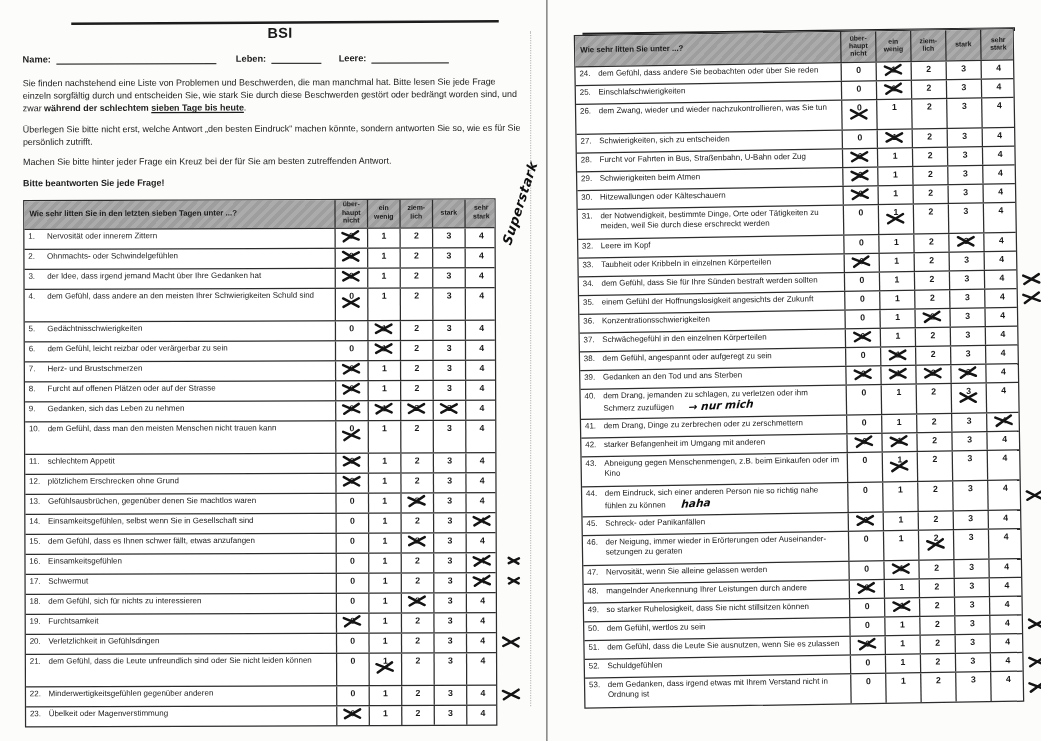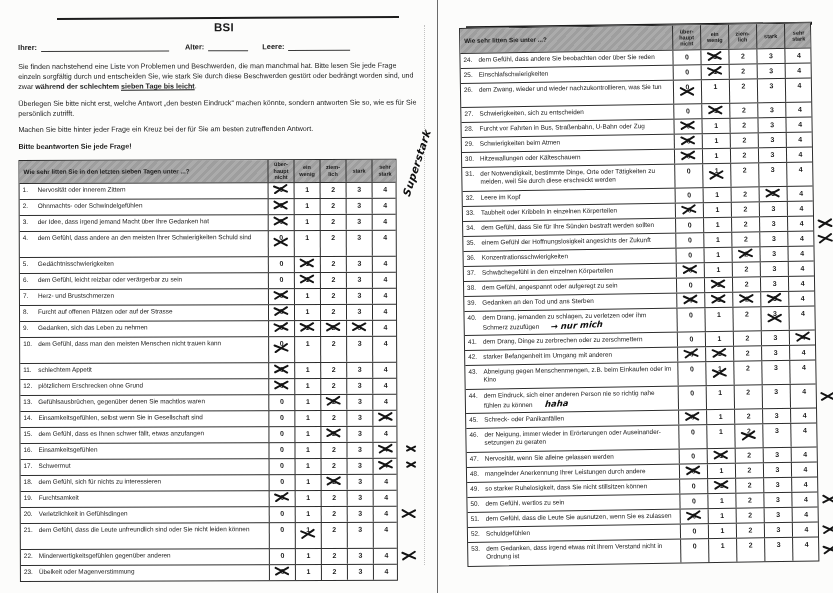--- a/index.html
+++ b/index.html
@@ -64,28 +64,28 @@
 
 <div class="canvas">
   <div class="scanline l"></div>
   <div class="scanline r"></div>
   <div class="dotline"></div>
   <div class="divider"></div>
 
   <div class="page page1">
     <div class="title">BSI</div>
     <div class="fields">
-      <span>Ihrer:</span>
+      <span>Name:</span>
       <span class="fline w1"></span>
-      <span>Alter:</span>
+      <span>Leben:</span>
       <span class="fline w2"></span>
       <span>Leere:</span>
       <span class="fline w3"></span>
     </div>
-    <p class="para"><span>Sie finden nachstehend eine Liste von Problemen und Beschwerden, die man manchmal hat. Bitte lesen Sie jede Frage einzeln sorgfältig durch und entscheiden Sie, wie stark Sie durch diese Beschwerden gestört oder bedrängt worden sind, und zwar </span><b>während der schlechtem </b><b class="u">sieben Tage bis leicht</b><span>.</span></p>
+    <p class="para"><span>Sie finden nachstehend eine Liste von Problemen und Beschwerden, die man manchmal hat. Bitte lesen Sie jede Frage einzeln sorgfältig durch und entscheiden Sie, wie stark Sie durch diese Beschwerden gestört oder bedrängt worden sind, und zwar </span><b>während der schlechtem </b><b class="u">sieben Tage bis heute</b><span>.</span></p>
     <p class="para">Überlegen Sie bitte nicht erst, welche Antwort „den besten Eindruck“ machen könnte, sondern antworten Sie so, wie es für Sie persönlich zutrifft.</p>
     <p class="para">Machen Sie bitte hinter jeder Frage ein Kreuz bei der für Sie am besten zutreffenden Antwort.</p>
     <p class="para bold">Bitte beantworten Sie jede Frage!</p>
     <div class="qtable" id="table1">
         <div class="qrow hdr" style="height: 22px;">
           <div class="qcell qhcell">Wie sehr litten Sie in den letzten sieben Tagen unter ...?</div>
           <div class="colh">über-
 haupt
 nicht</div>
           <div class="colh">ein

